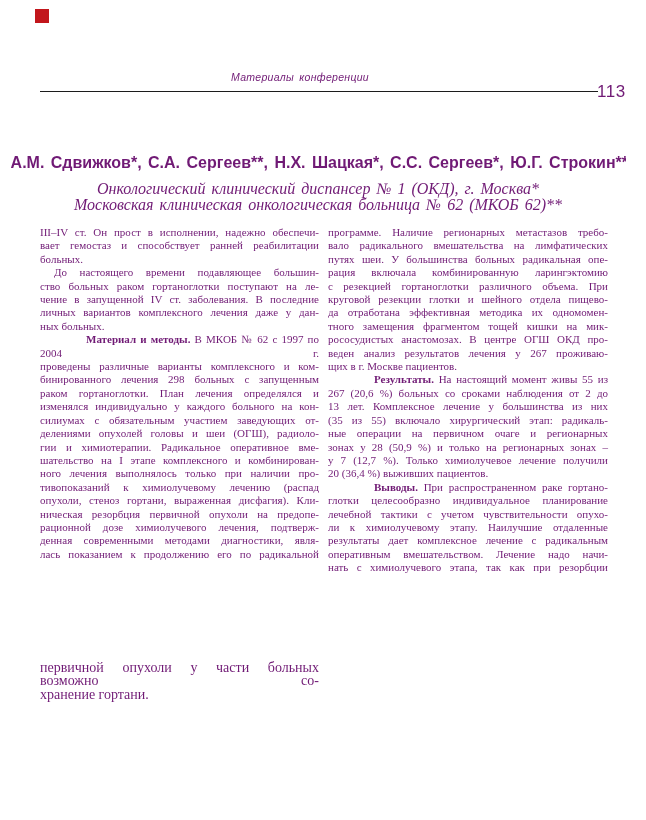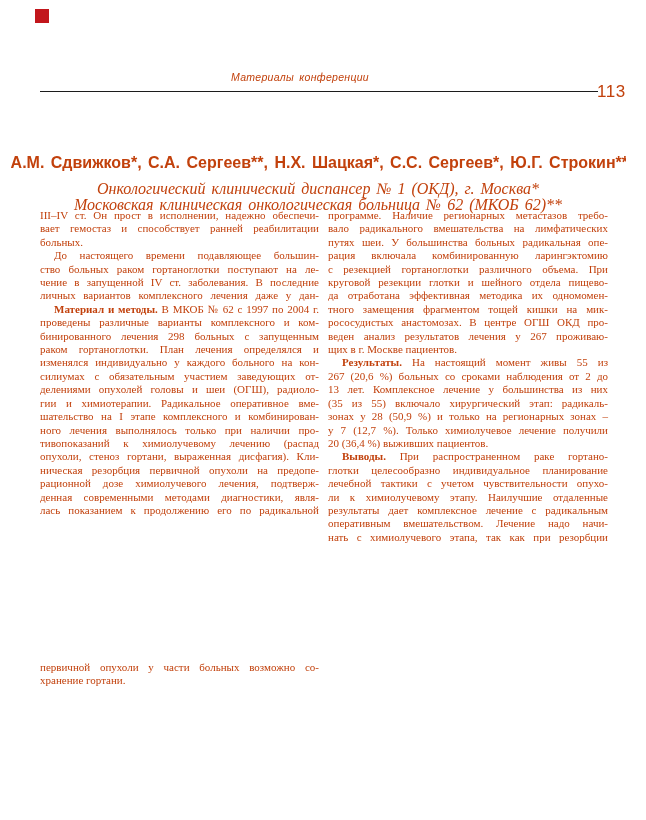--- a/index.html
+++ b/index.html
@@ -3,21 +3,21 @@
 <meta charset="utf-8">
 <style>
   html, body { margin: 0; padding: 0; background: #ffffff; }
   .page {
     position: relative;
     width: 626px;
     height: 820px;
     background: #ffffff;
     overflow: hidden;
     font-family: "Liberation Serif", serif;
-    color: #c2410c;
+    color: #701a75;
   }
   .red-marker {
     position: absolute;
     left: 35px; top: 9px;
     width: 14px; height: 14px;
   }
   .running-head {
     position: absolute;
     left: 0; top: 71px; width: 600px;
     text-align: center;
@@ -65,39 +65,39 @@
     left: 8px; top: 181px; width: 620px;
     text-align: center;
     font-family: "Liberation Serif", serif;
     font-style: italic;
     font-size: 16px;
     line-height: 15.5px;
     word-spacing: 2px;
   }
   .column {
     position: absolute;
-    top: 209px;
+    top: 226px;
     width: 279px;
     font-family: "Liberation Serif", serif;
     font-size: 11px;
     line-height: 13.4px;
   }
   .column-left { left: 40px; }
   .column-right { left: 328px; width: 280px; }
   .fragment {
     position: absolute;
     left: 40px; top: 661px; width: 279px;
     font-family: "Liberation Serif", serif;
-    font-size: 11px;
+    font-size: 14px;
     line-height: 13.4px;
   }
   .bl { text-align: justify; text-align-last: justify; white-space: normal; }
   .bl.end { text-align: left; text-align-last: left; }
   .bl.ind { text-indent: 14px; }
-  .bl b { font-weight: bold; }
+  .bl b { font-weight: bold; margin-left: 32px; }
 </style>
 </head>
 <body>
 
 <div class="page">
 
   <div class="red-marker" style="background: rgb(194, 22, 28);"></div>
 
   <div class="running-head">Материалы конференции</div>
 
@@ -114,20 +114,21 @@
   </div>
 
   <div class="column column-left">
       <div class="bl">III–IV ст. Он прост в исполнении, надежно обеспечи-</div>
       <div class="bl">вает гемостаз и способствует ранней реабилитации</div>
       <div class="bl end">больных.</div>
       <div class="bl ind">До настоящего времени подавляющее большин-</div>
       <div class="bl">ство больных раком гортаноглотки поступают на ле-</div>
       <div class="bl">чение в запущенной IV ст. заболевания. В последние</div>
       <div class="bl">личных вариантов комплексного лечения даже у дан-</div>
+      <div class="bl end">ных больных.</div>
       <div class="bl ind"><b>Материал и методы.</b> В МКОБ № 62 с 1997 по 2004 г.</div>
       <div class="bl">проведены различные варианты комплексного и ком-</div>
       <div class="bl">бинированного лечения 298 больных с запущенным</div>
       <div class="bl">раком гортаноглотки. План лечения определялся и</div>
       <div class="bl">изменялся индивидуально у каждого больного на кон-</div>
       <div class="bl">силиумах с обязательным участием заведующих от-</div>
       <div class="bl">делениями опухолей головы и шеи (ОГШ), радиоло-</div>
       <div class="bl">гии и химиотерапии. Радикальное оперативное вме-</div>
       <div class="bl">шательство на I этапе комплексного и комбинирован-</div>
       <div class="bl">ного лечения выполнялось только при наличии про-</div>
@@ -148,20 +149,21 @@
       <div class="bl">круговой резекции глотки и шейного отдела пищево-</div>
       <div class="bl">да отработана эффективная методика их одномомен-</div>
       <div class="bl">тного замещения фрагментом тощей кишки на мик-</div>
       <div class="bl">рососудистых анастомозах. В центре ОГШ ОКД про-</div>
       <div class="bl">веден анализ результатов лечения у 267 проживаю-</div>
       <div class="bl end">щих в г. Москве пациентов.</div>
       <div class="bl ind"><b>Результаты.</b> На настоящий момент живы 55 из</div>
       <div class="bl">267 (20,6 %) больных со сроками наблюдения от 2 до</div>
       <div class="bl">13 лет. Комплексное лечение у большинства из них</div>
       <div class="bl">(35 из 55) включало хирургический этап: радикаль-</div>
+      <div class="bl">ные операции на первичном очаге и регионарных</div>
       <div class="bl">зонах у 28 (50,9 %) и только на регионарных зонах –</div>
       <div class="bl">у 7 (12,7 %). Только химиолучевое лечение получили</div>
       <div class="bl end">20 (36,4 %) выживших пациентов.</div>
       <div class="bl ind"><b>Выводы.</b> При распространенном раке гортано-</div>
       <div class="bl">глотки целесообразно индивидуальное планирование</div>
       <div class="bl">лечебной тактики с учетом чувствительности опухо-</div>
       <div class="bl">ли к химиолучевому этапу. Наилучшие отдаленные</div>
       <div class="bl">результаты дает комплексное лечение с радикальным</div>
       <div class="bl">оперативным вмешательством. Лечение надо начи-</div>
       <div class="bl">нать с химиолучевого этапа, так как при резорбции</div>

